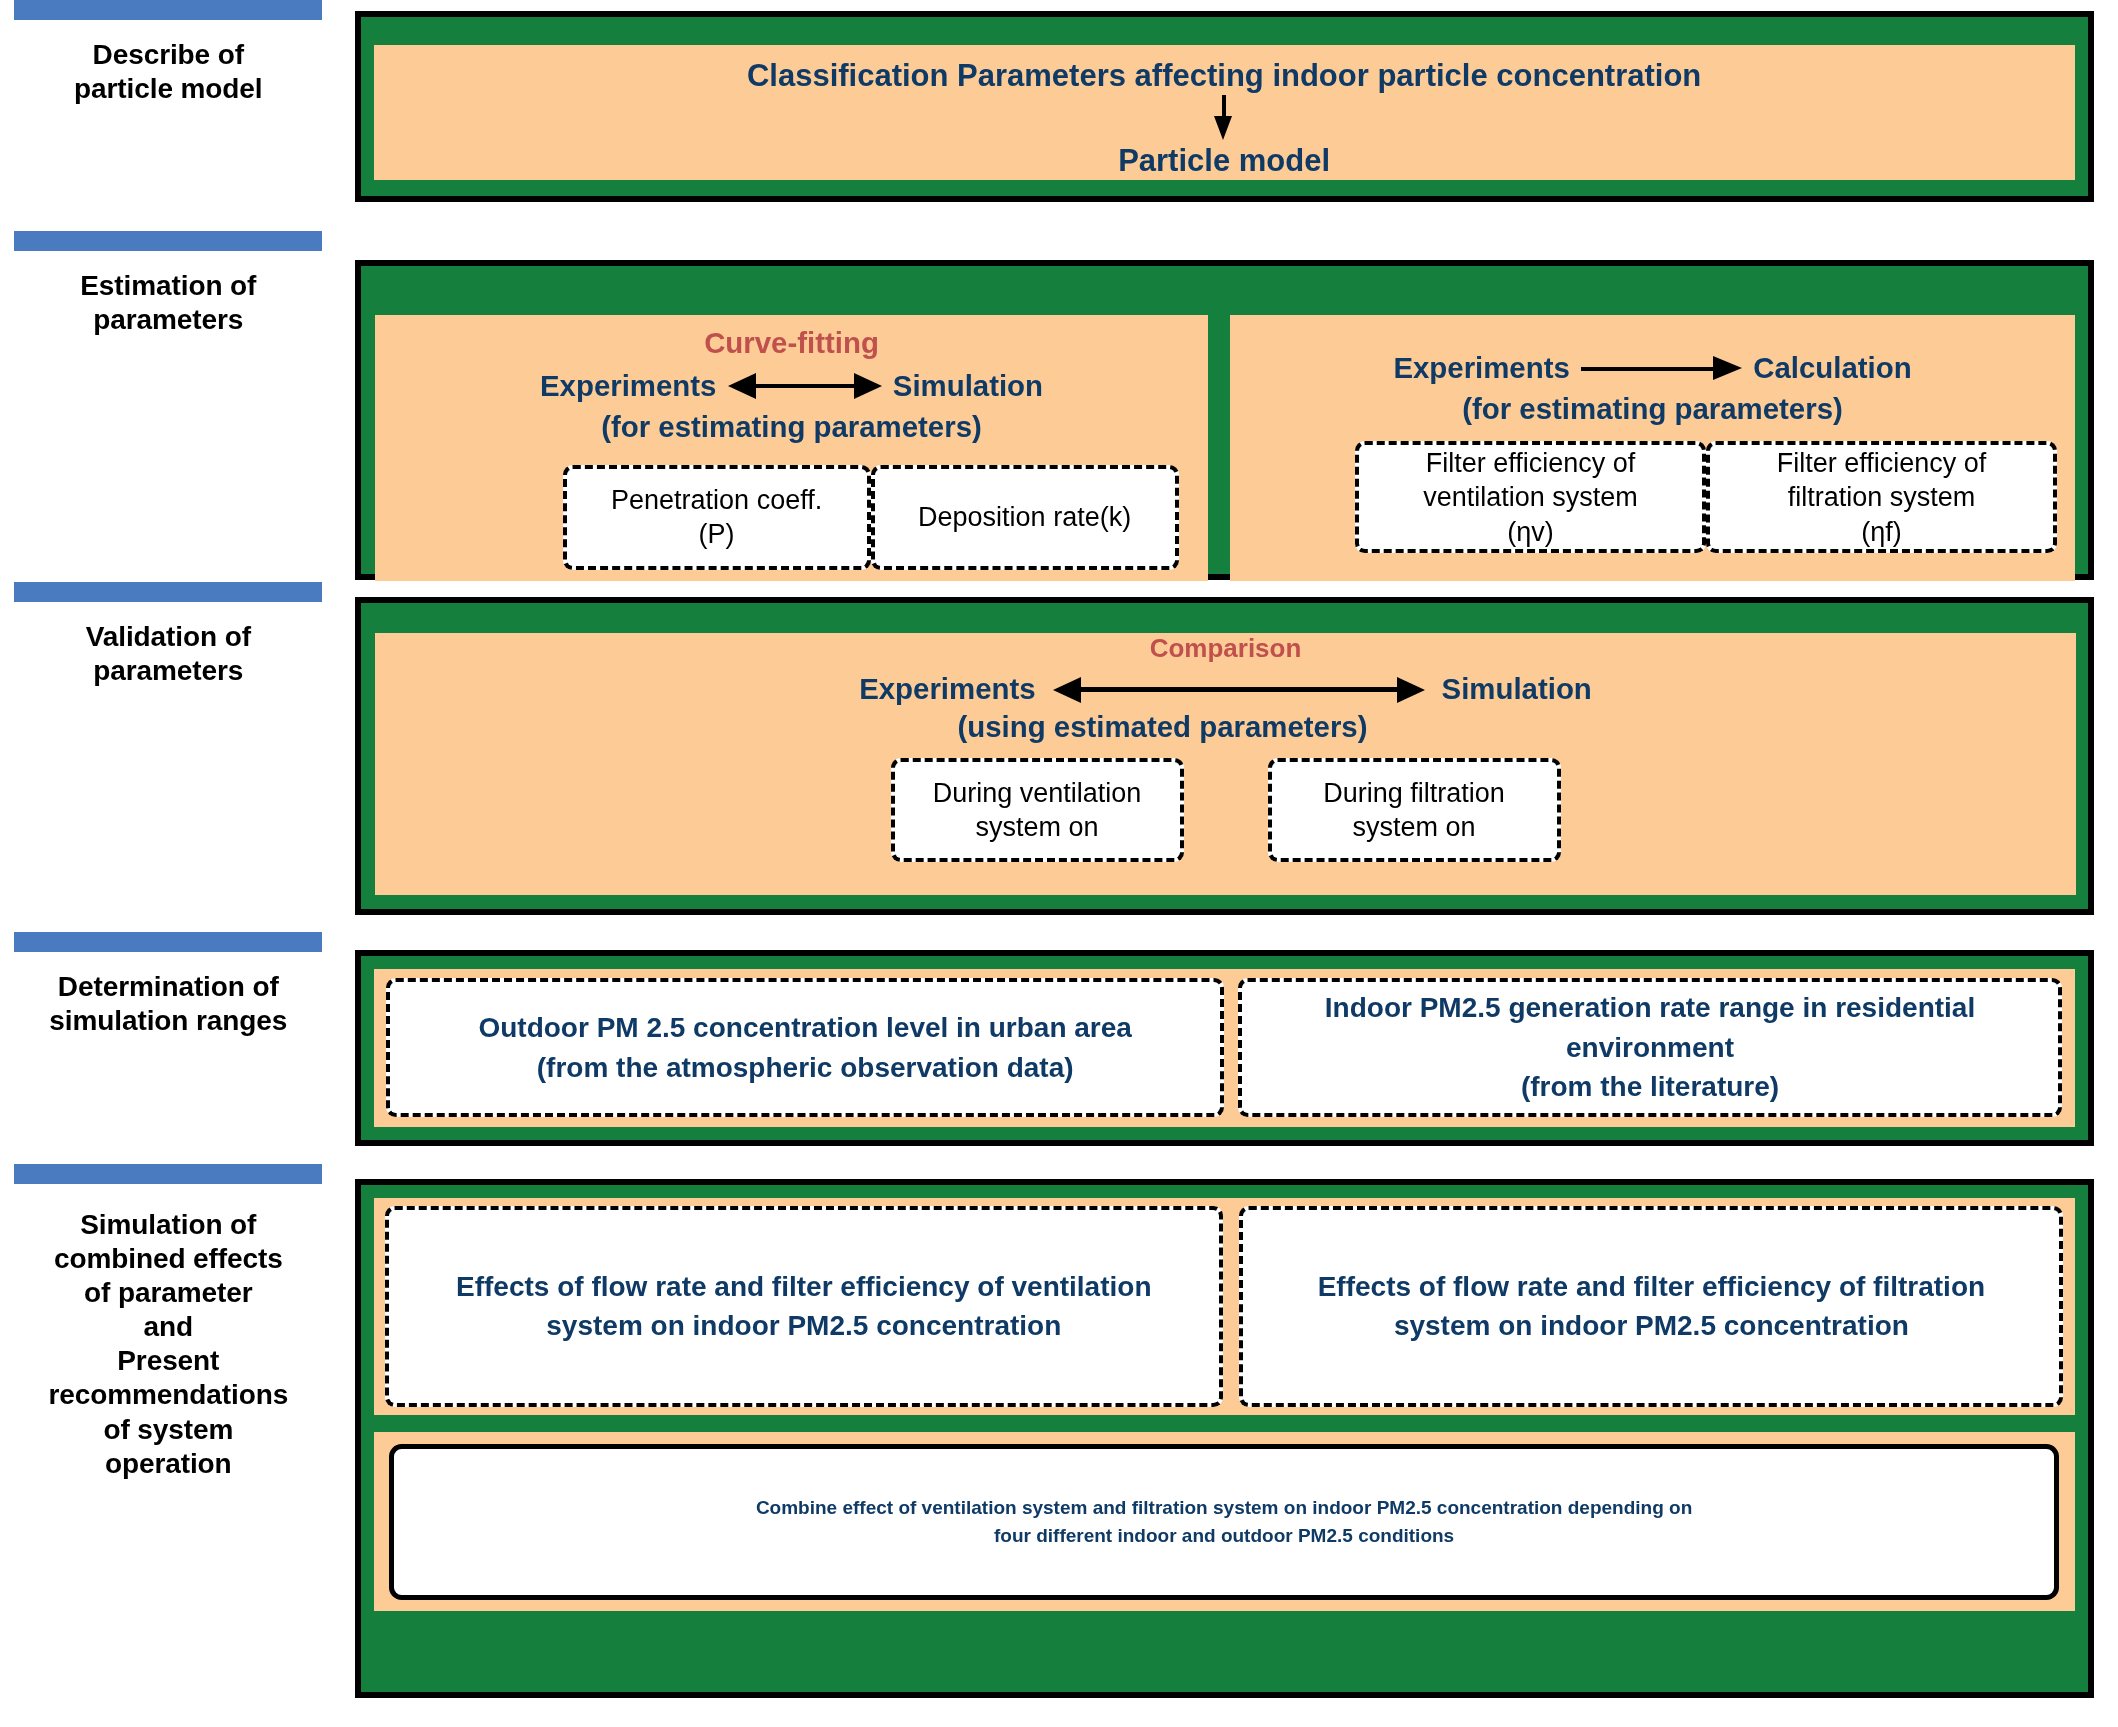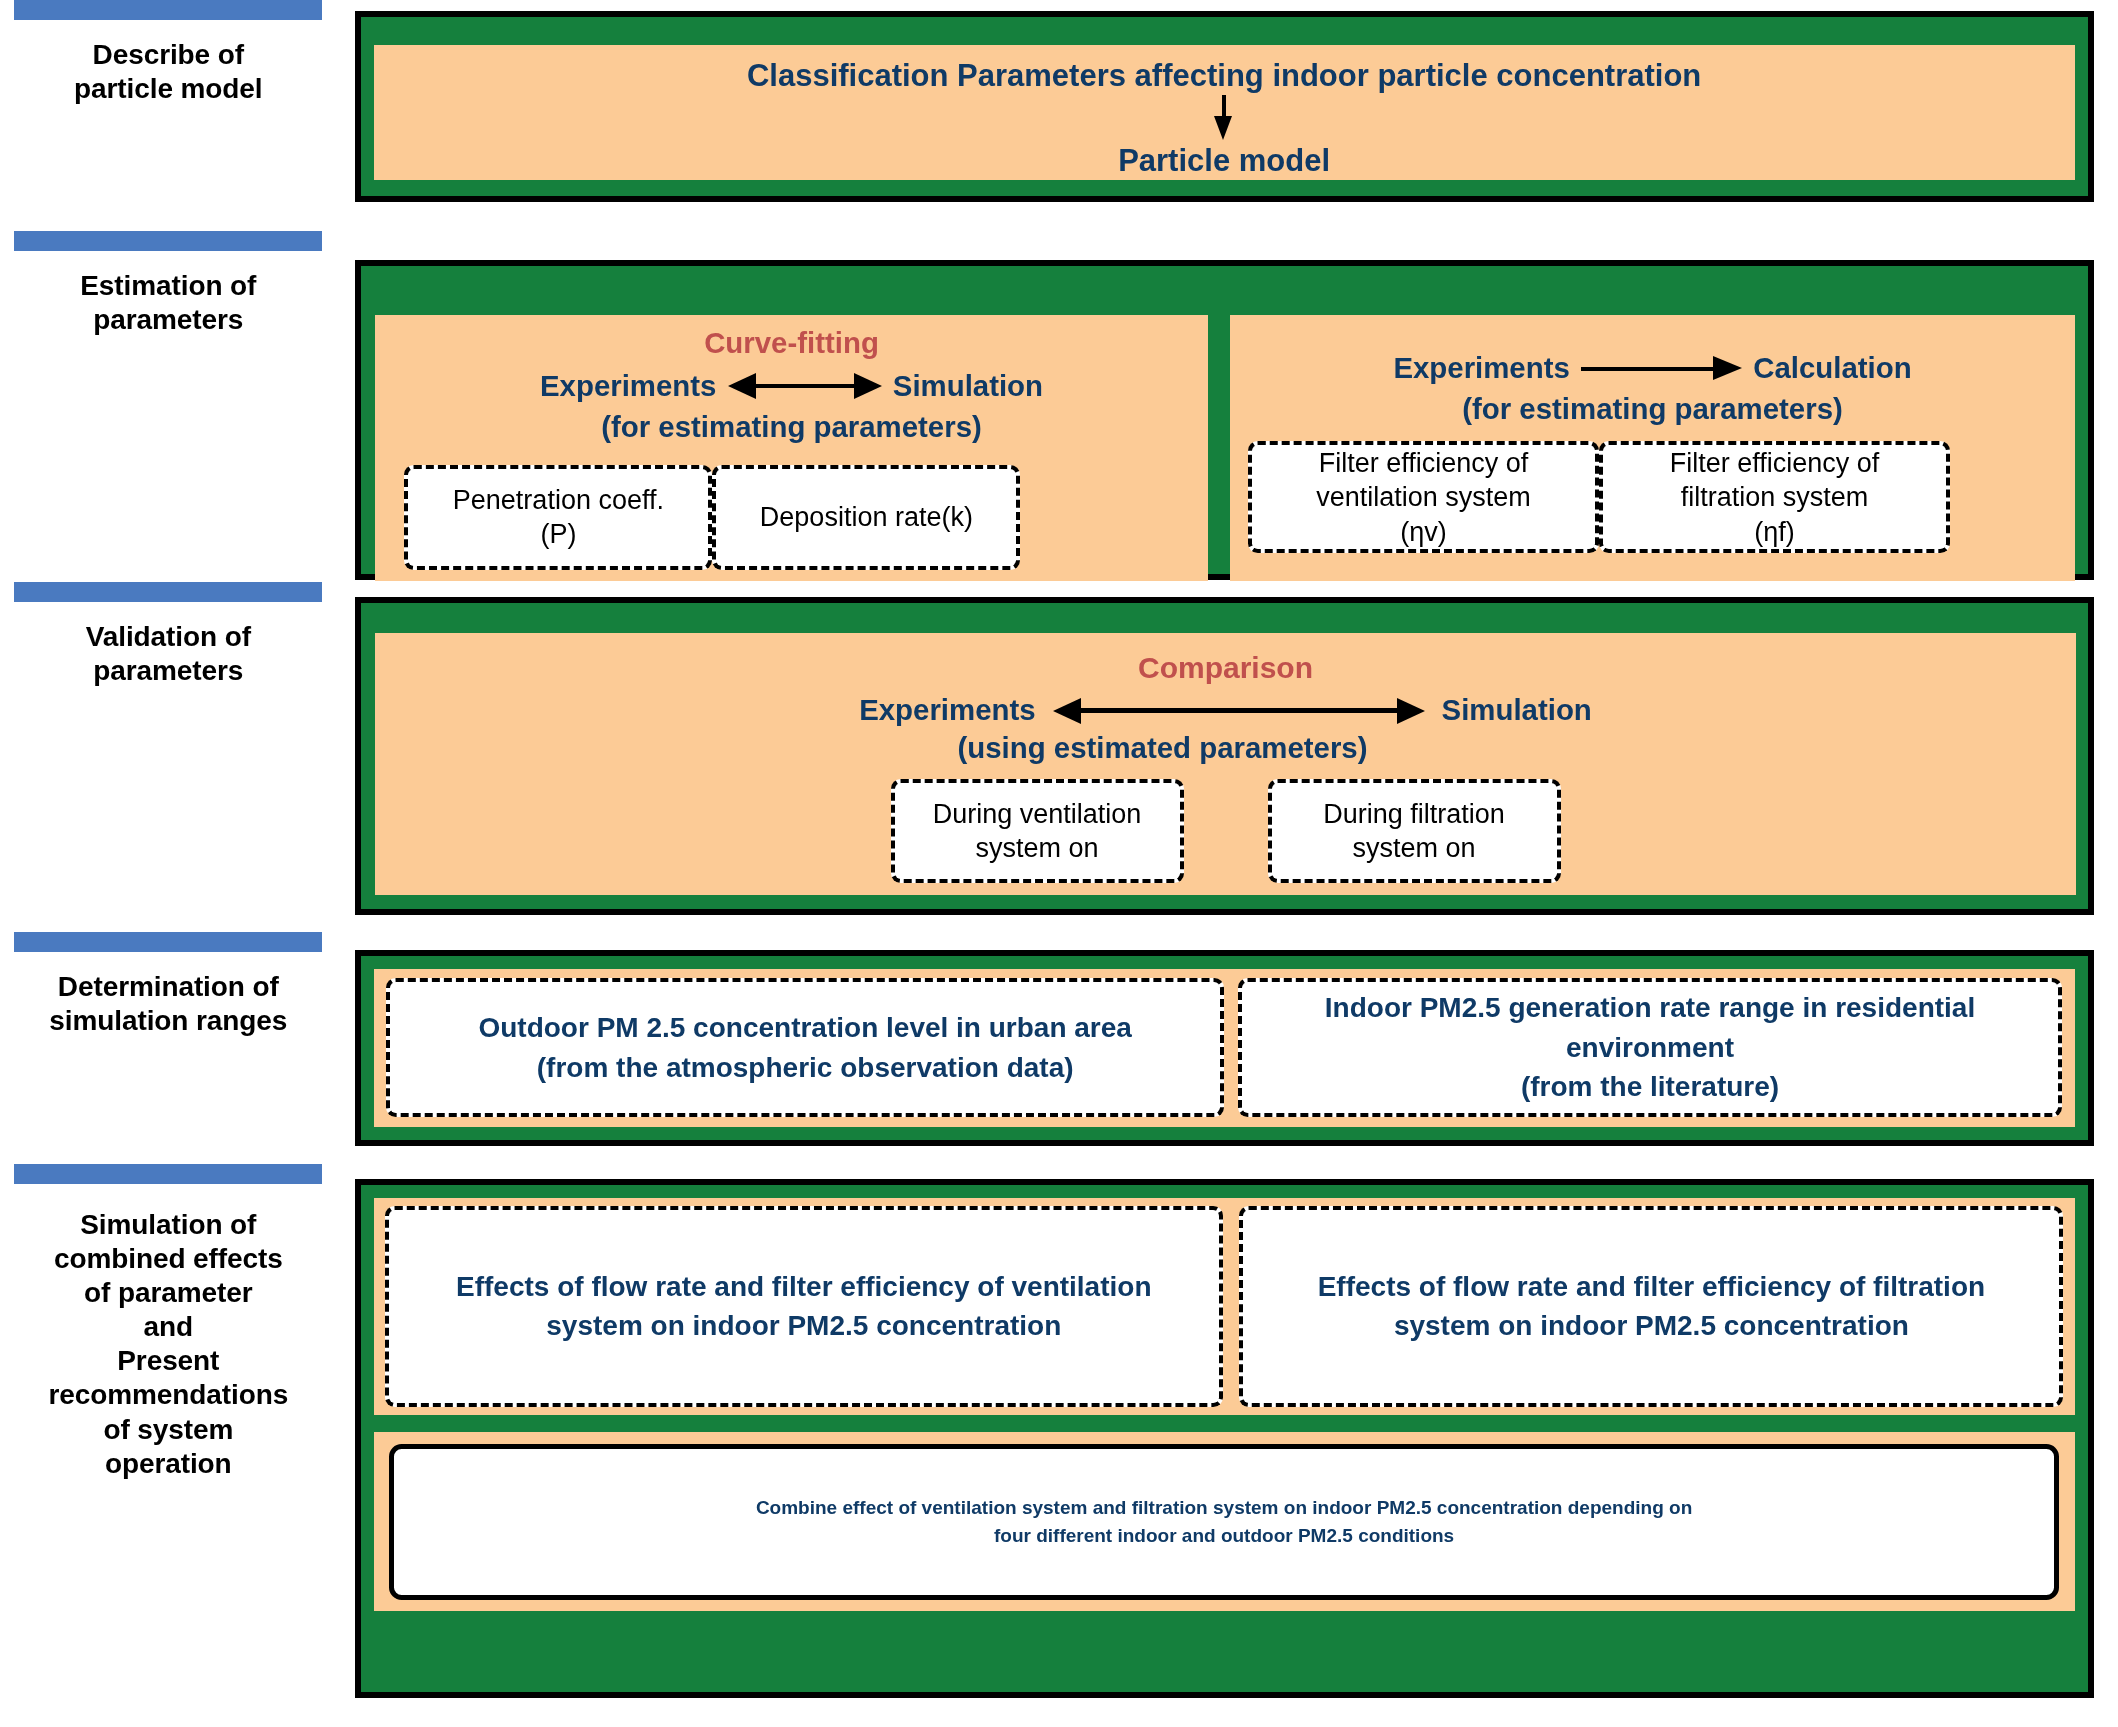--- a/index.html
+++ b/index.html
@@ -178,21 +178,21 @@
     position: absolute; left: 0; right: 24px; top: 12.6px; height: 4.9px; background: #000;
   }
   .sgl-arrow .hr {
     position: absolute; right: 0; top: 2.1px; width: 0; height: 0;
     border-top: 12.6px solid transparent;
     border-bottom: 12.6px solid transparent;
     border-left: 29.4px solid #000;
   }
   .caption { font-size: 29.4px; margin-top: 7px; }
   .cards-2 {
-    display: flex; justify-content: flex-start; align-items: stretch;
+    display: flex; justify-content: flex-end; align-items: stretch;
     margin-top: 21px; padding: 0 29.4px;
   }
 
   
   #row3 { top: 582px; height: 351px; }
   #box3 { top: 15.4px; height: 318px; }
   #panel3 {
     position: absolute; left: 14px; top: 29.4px;
     width: 1701px; height: 262px;
   }
@@ -332,21 +332,21 @@
 <div class="row" id="row3">
   <div class="stage-label-col">
     <div class="blue-bar"></div>
     <div class="stage-label" style="white-space:pre-line">Validation of
 parameters</div>
   </div>
 
   <div class="outer-box" id="box3">
     <div class="orange-panel" id="panel3">
       <div class="pair-head">
-        <div class="red-text" style="font-size:30px;padding-top:18px">Comparison</div>
+        <div class="red-text" style="font-size:26px;padding-top:0">Comparison</div>
         <div class="lbl-row" style="margin-top:8.4px">
           <span class="blue-text side">Experiments</span>
           <span class="long-arrow">
             <span class="hl"></span>
               <span class="bar"></span>
               <span class="hr"></span>
           </span>
           <span class="blue-text side">Simulation</span>
         </div>
         <div class="blue-text caption" style="padding-right:126px;margin-top:4.2px">(using estimated parameters)</div>

